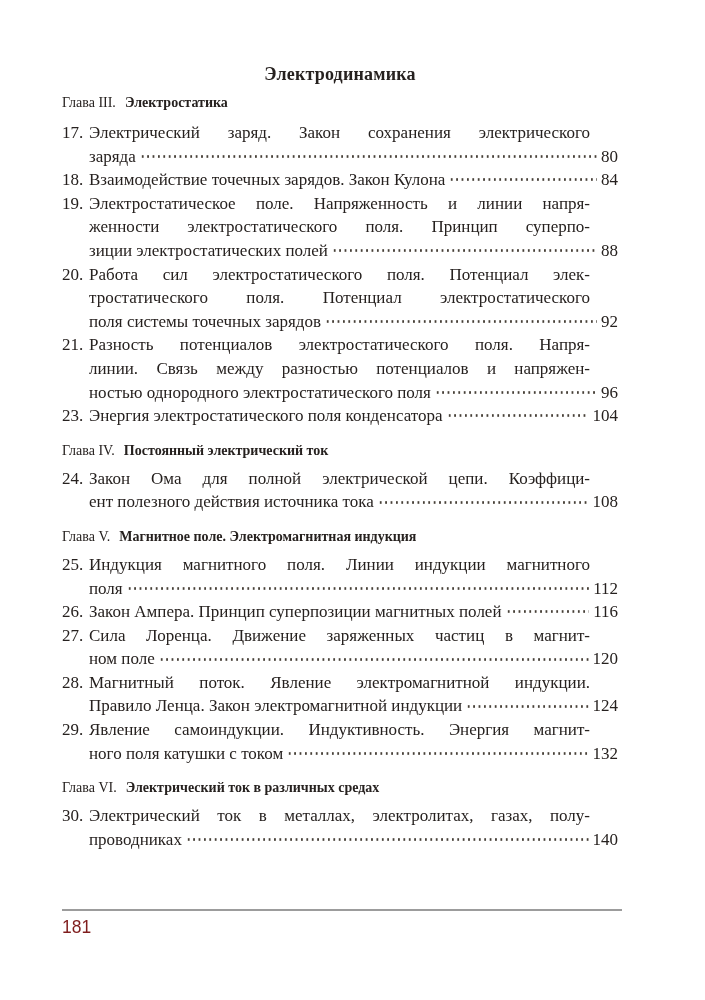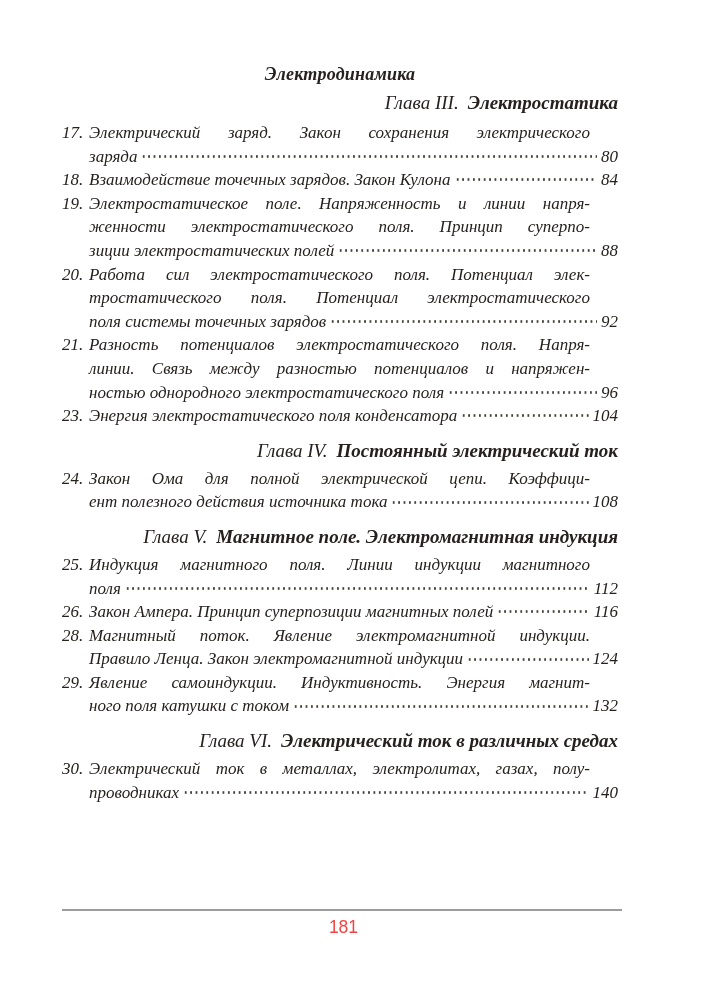--- a/index.html
+++ b/index.html
@@ -10,33 +10,32 @@
     background: #ffffff;
     font-family: "Liberation Serif", "DejaVu Serif", serif;
     color: #26211f;
     overflow: hidden;
   }
   .content {
     position: absolute;
     left: 62px;
     top: 62px;
     width: 556px;
-    font-style: italic;
   }
   .part-title {
     text-align: center;
     font-weight: bold;
     font-size: 18px;
     line-height: 24px;
     margin: 0 0 5px 0;
     letter-spacing: 0.2px;
   }
   .chapter {
-    text-align: right;
-    font-size: 19px;
+    text-align: left;
+    font-size: 14px;
     line-height: 24px;
     margin: 11px 0 4px 0;
     white-space: nowrap;
   }
   .chapter.first { margin-top: 3px; margin-bottom: 6px; }
   .chapter .ch-label { margin-right: 9px; font-weight: normal; }
   .chapter .ch-title { font-weight: bold; }
   .entry {
     position: relative;
     padding: 0 28px 0 27px;
@@ -74,24 +73,24 @@
     top: 909px;
     width: 560px;
     height: 2px;
     background: #9c9c9c;
   }
   .folio {
     position: absolute;
     left: 62px;
     top: 917px;
     width: 563px;
-    text-align: center;
+    text-align: left;
     font-family: "Liberation Sans", "DejaVu Sans", sans-serif;
     font-size: 17.5px;
-    color: #ef4444;
+    color: #7f1d1d;
   }
 </style>
 </head>
 <body>
 
 <div class="page">
   <div class="content">
 
     <div class="part-title">Электродинамика</div>
 
@@ -191,20 +190,29 @@
 
     <div class="entry">
       <span class="num">26.</span>
       <div class="lline">
         <span class="txt">Закон Ампера. Принцип суперпозиции магнитных полей</span>
         <span class="leader"></span>
         <span class="pg">116</span>
       </div>
     </div>
 
+    <div class="entry">
+      <span class="num">27.</span>
+      <div class="jline">Сила Лоренца. Движение заряженных частиц в магнит-</div>
+      <div class="lline">
+        <span class="txt">ном поле</span>
+        <span class="leader"></span>
+        <span class="pg">120</span>
+      </div>
+    </div>
 
     <div class="entry">
       <span class="num">28.</span>
       <div class="jline">Магнитный поток. Явление электромагнитной индукции.</div>
       <div class="lline">
         <span class="txt">Правило Ленца. Закон электромагнитной индукции</span>
         <span class="leader"></span>
         <span class="pg">124</span>
       </div>
     </div>

